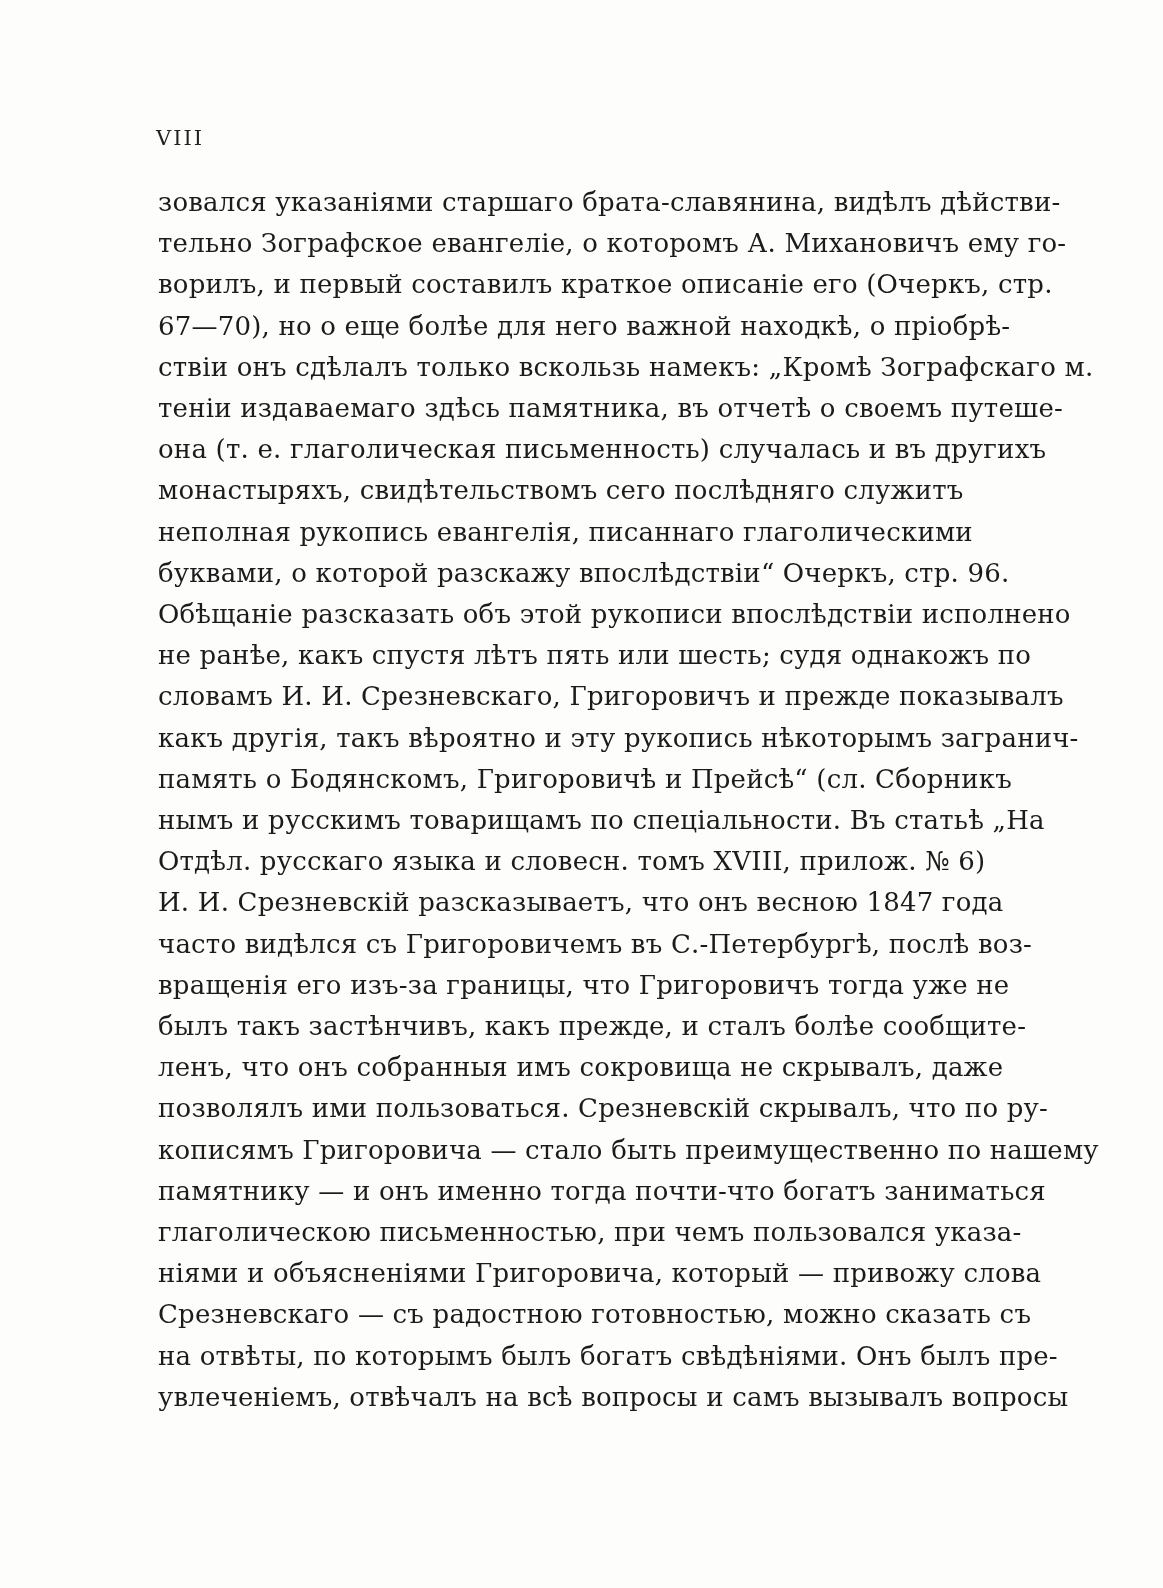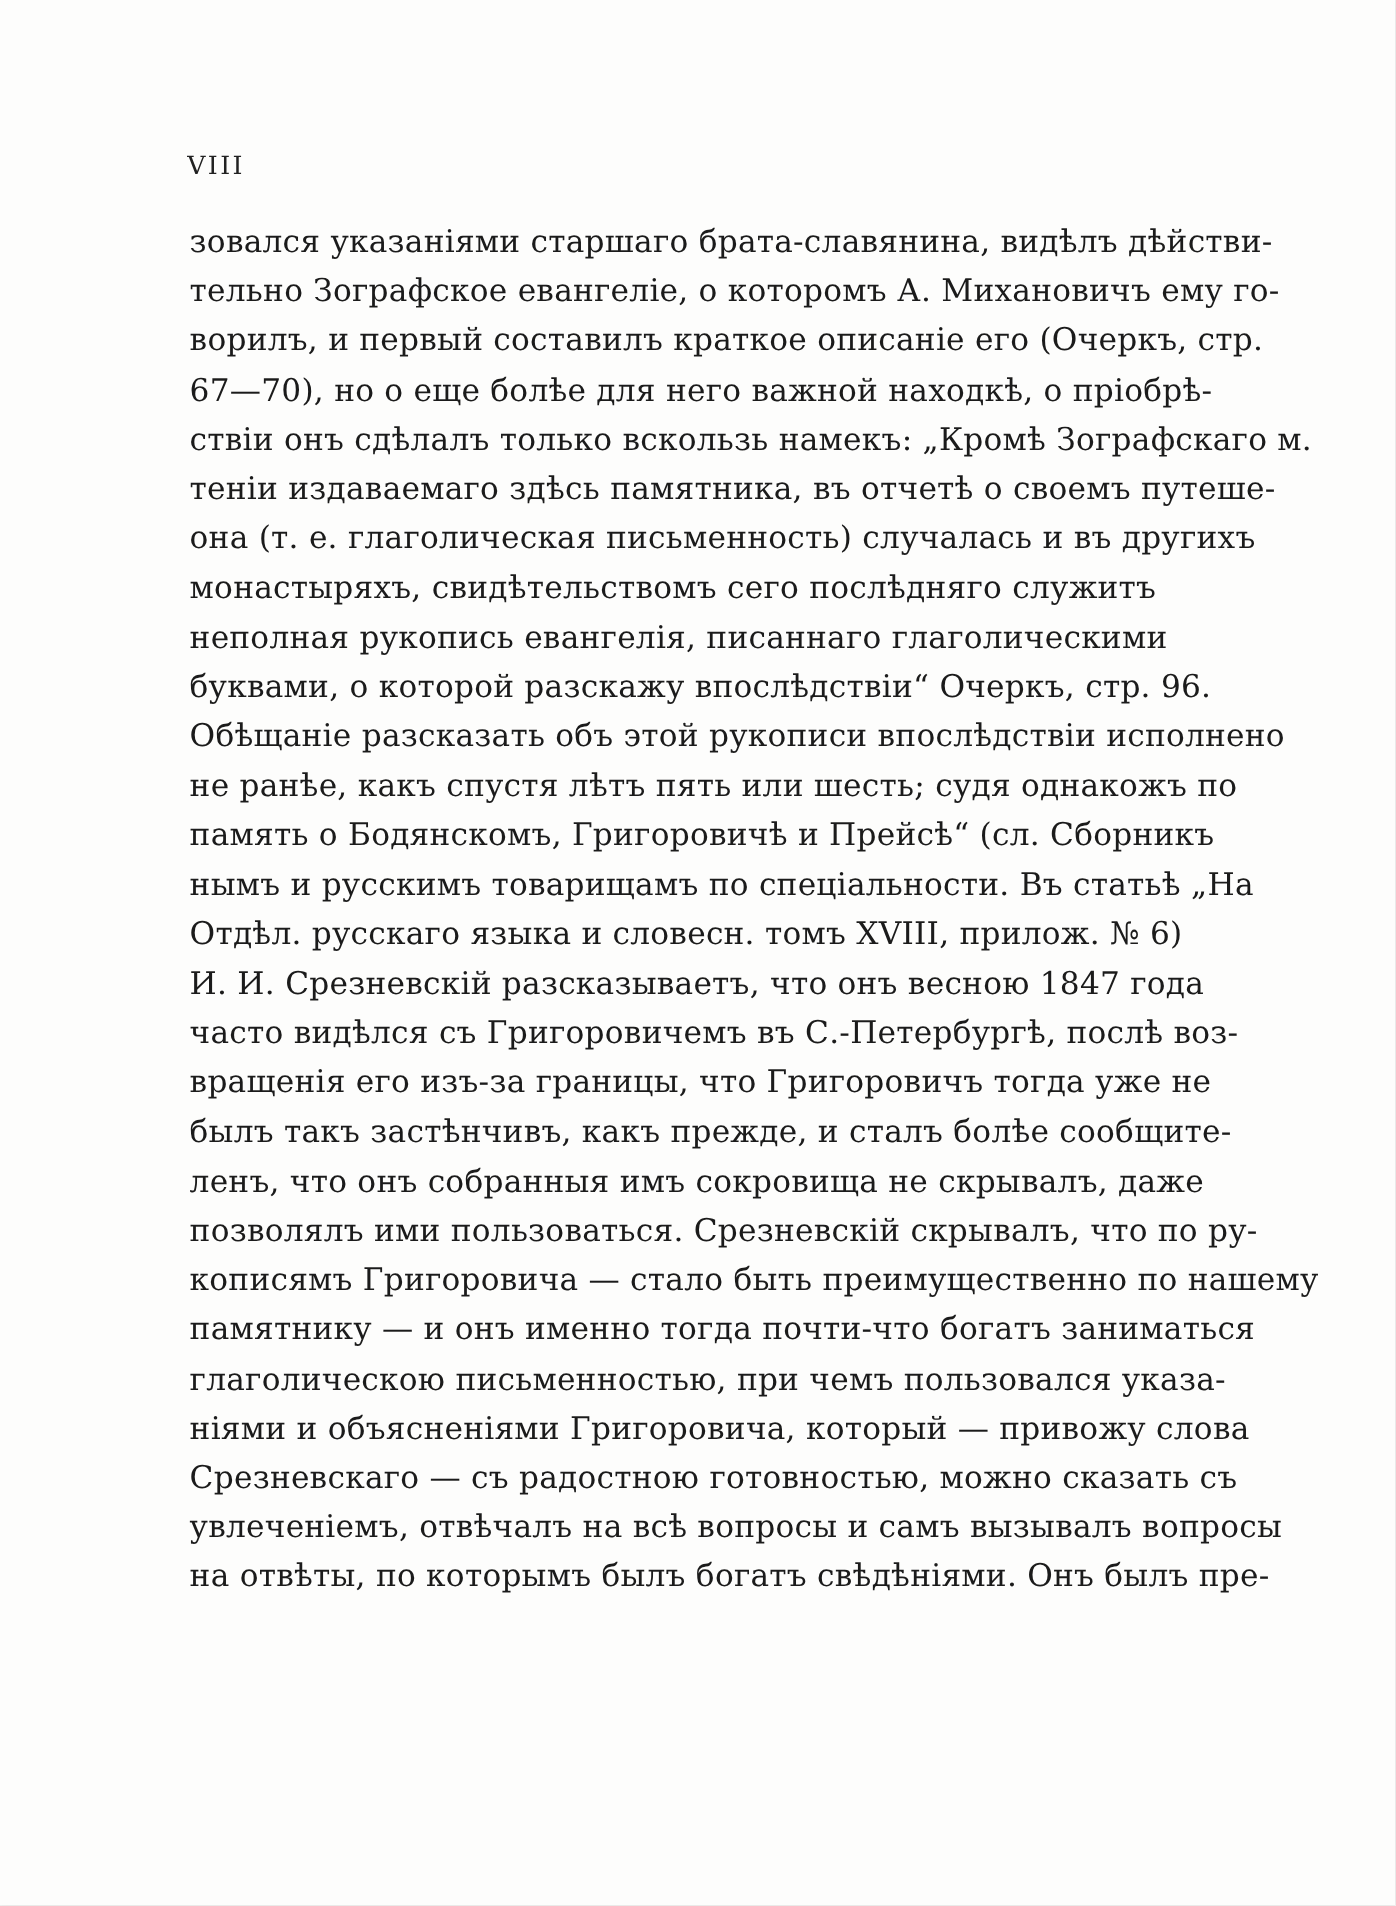--- a/index.html
+++ b/index.html
@@ -61,30 +61,32 @@
       <div class="text-line">ворилъ, и первый составилъ краткое описаніе его (Очеркъ, стр.</div>
       <div class="text-line">67—70), но о еще болѣе для него важной находкѣ, о пріобрѣ-</div>
       <div class="text-line">ствіи онъ сдѣлалъ только вскользь намекъ: „Кромѣ Зографскаго м.</div>
       <div class="text-line">теніи издаваемаго здѣсь памятника, въ отчетѣ о своемъ путеше-</div>
       <div class="text-line">она (т. е. глаголическая письменность) случалась и въ другихъ</div>
       <div class="text-line">монастыряхъ, свидѣтельствомъ сего послѣдняго служитъ</div>
       <div class="text-line">неполная рукопись евангелія, писаннаго глаголическими</div>
       <div class="text-line">буквами, о которой разскажу впослѣдствіи“ Очеркъ, стр. 96.</div>
       <div class="text-line">Обѣщаніе разсказать объ этой рукописи впослѣдствіи исполнено</div>
       <div class="text-line">не ранѣе, какъ спустя лѣтъ пять или шесть; судя однакожъ по</div>
+      <div class="text-line">словамъ И. И. Срезневскаго, Григоровичъ и прежде показывалъ</div>
+      <div class="text-line">какъ другія, такъ вѣроятно и эту рукопись нѣкоторымъ загранич-</div>
       <div class="text-line">память о Бодянскомъ, Григоровичѣ и Прейсѣ“ (сл. Сборникъ</div>
       <div class="text-line">нымъ и русскимъ товарищамъ по спеціальности. Въ статьѣ „На</div>
       <div class="text-line">Отдѣл. русскаго языка и словесн. томъ XVIII, прилож. № 6)</div>
       <div class="text-line">И. И. Срезневскій разсказываетъ, что онъ весною 1847 года</div>
       <div class="text-line">часто видѣлся съ Григоровичемъ въ С.-Петербургѣ, послѣ воз-</div>
       <div class="text-line">вращенія его изъ-за границы, что Григоровичъ тогда уже не</div>
       <div class="text-line">былъ такъ застѣнчивъ, какъ прежде, и сталъ болѣе сообщите-</div>
       <div class="text-line">ленъ, что онъ собранныя имъ сокровища не скрывалъ, даже</div>
       <div class="text-line">позволялъ ими пользоваться. Срезневскій скрывалъ, что по ру-</div>
       <div class="text-line">кописямъ Григоровича — стало быть преимущественно по нашему</div>
       <div class="text-line">памятнику — и онъ именно тогда почти-что богатъ заниматься</div>
       <div class="text-line">глаголическою письменностью, при чемъ пользовался указа-</div>
       <div class="text-line">ніями и объясненіями Григоровича, который — привожу слова</div>
       <div class="text-line">Срезневскаго — съ радостною готовностью, можно сказать съ</div>
+      <div class="text-line">на отвѣты, по которымъ былъ богатъ свѣдѣніями. Онъ былъ пре-</div>
       <div class="text-line">увлеченіемъ, отвѣчалъ на всѣ вопросы и самъ вызывалъ вопросы</div>
-      <div class="text-line">на отвѣты, по которымъ былъ богатъ свѣдѣніями. Онъ былъ пре-</div>
     </div>
 </div>
 
 </body></html>

